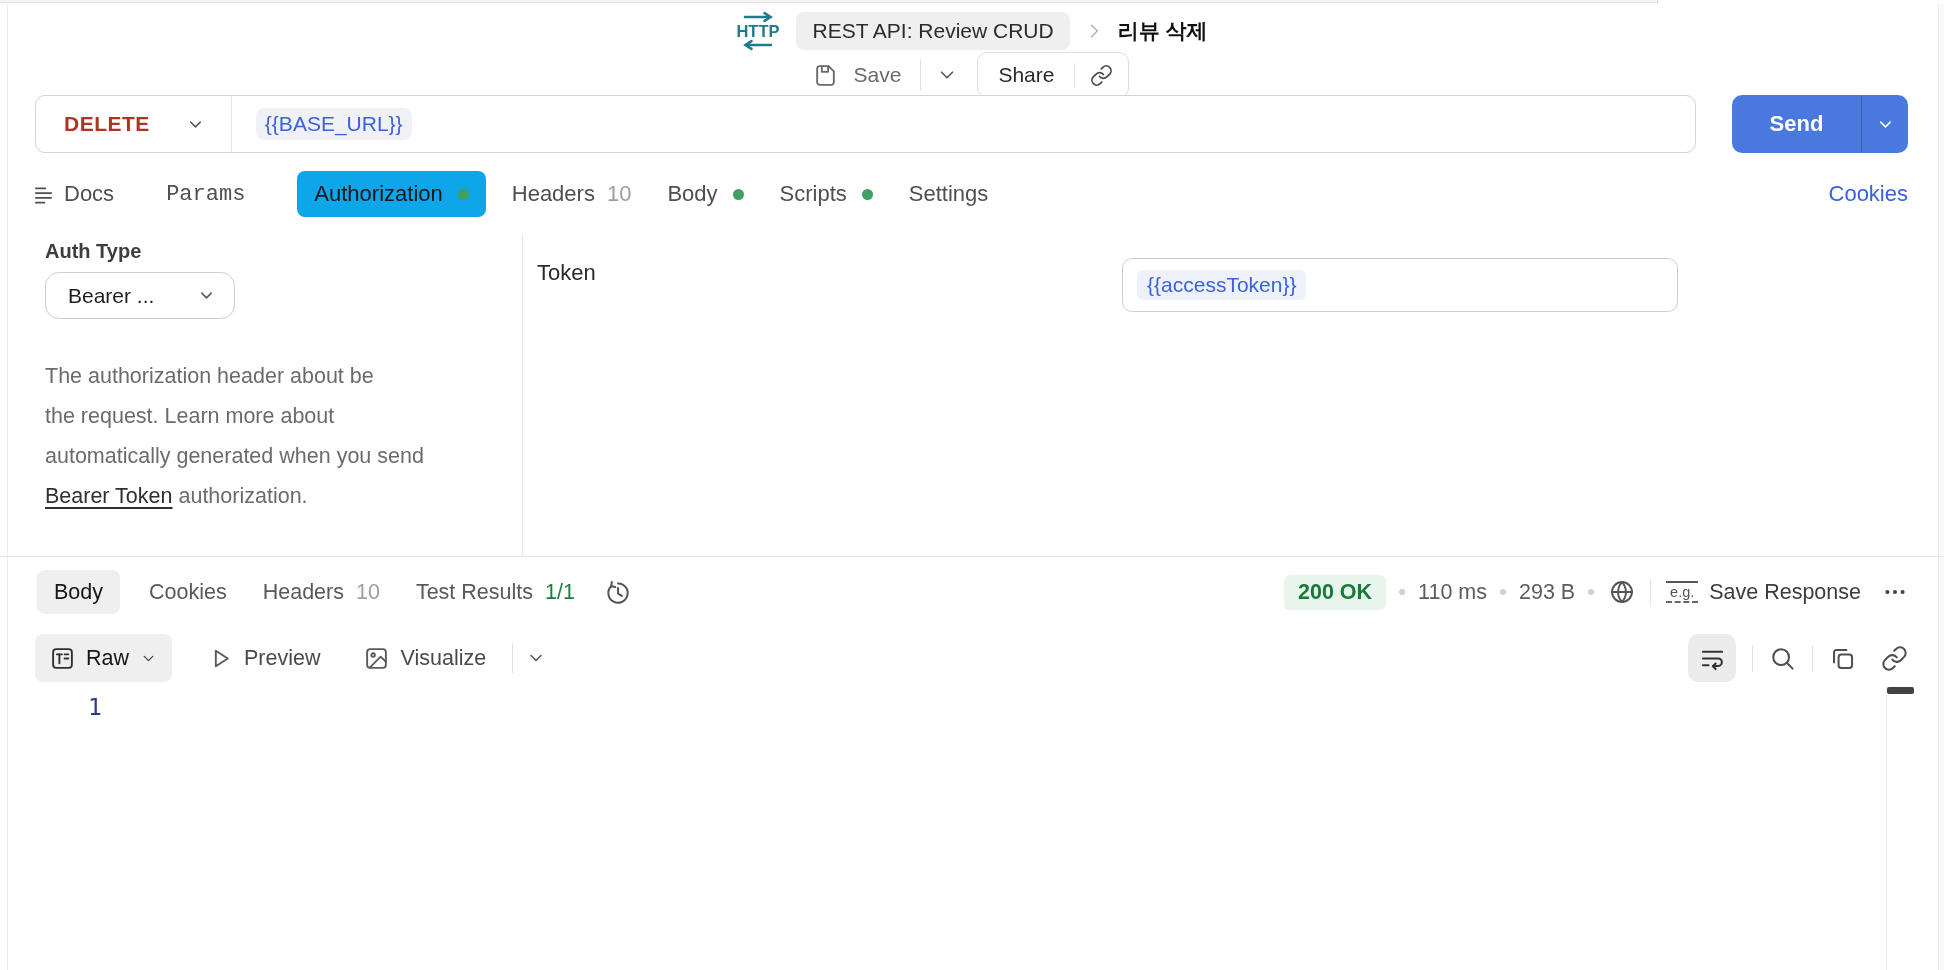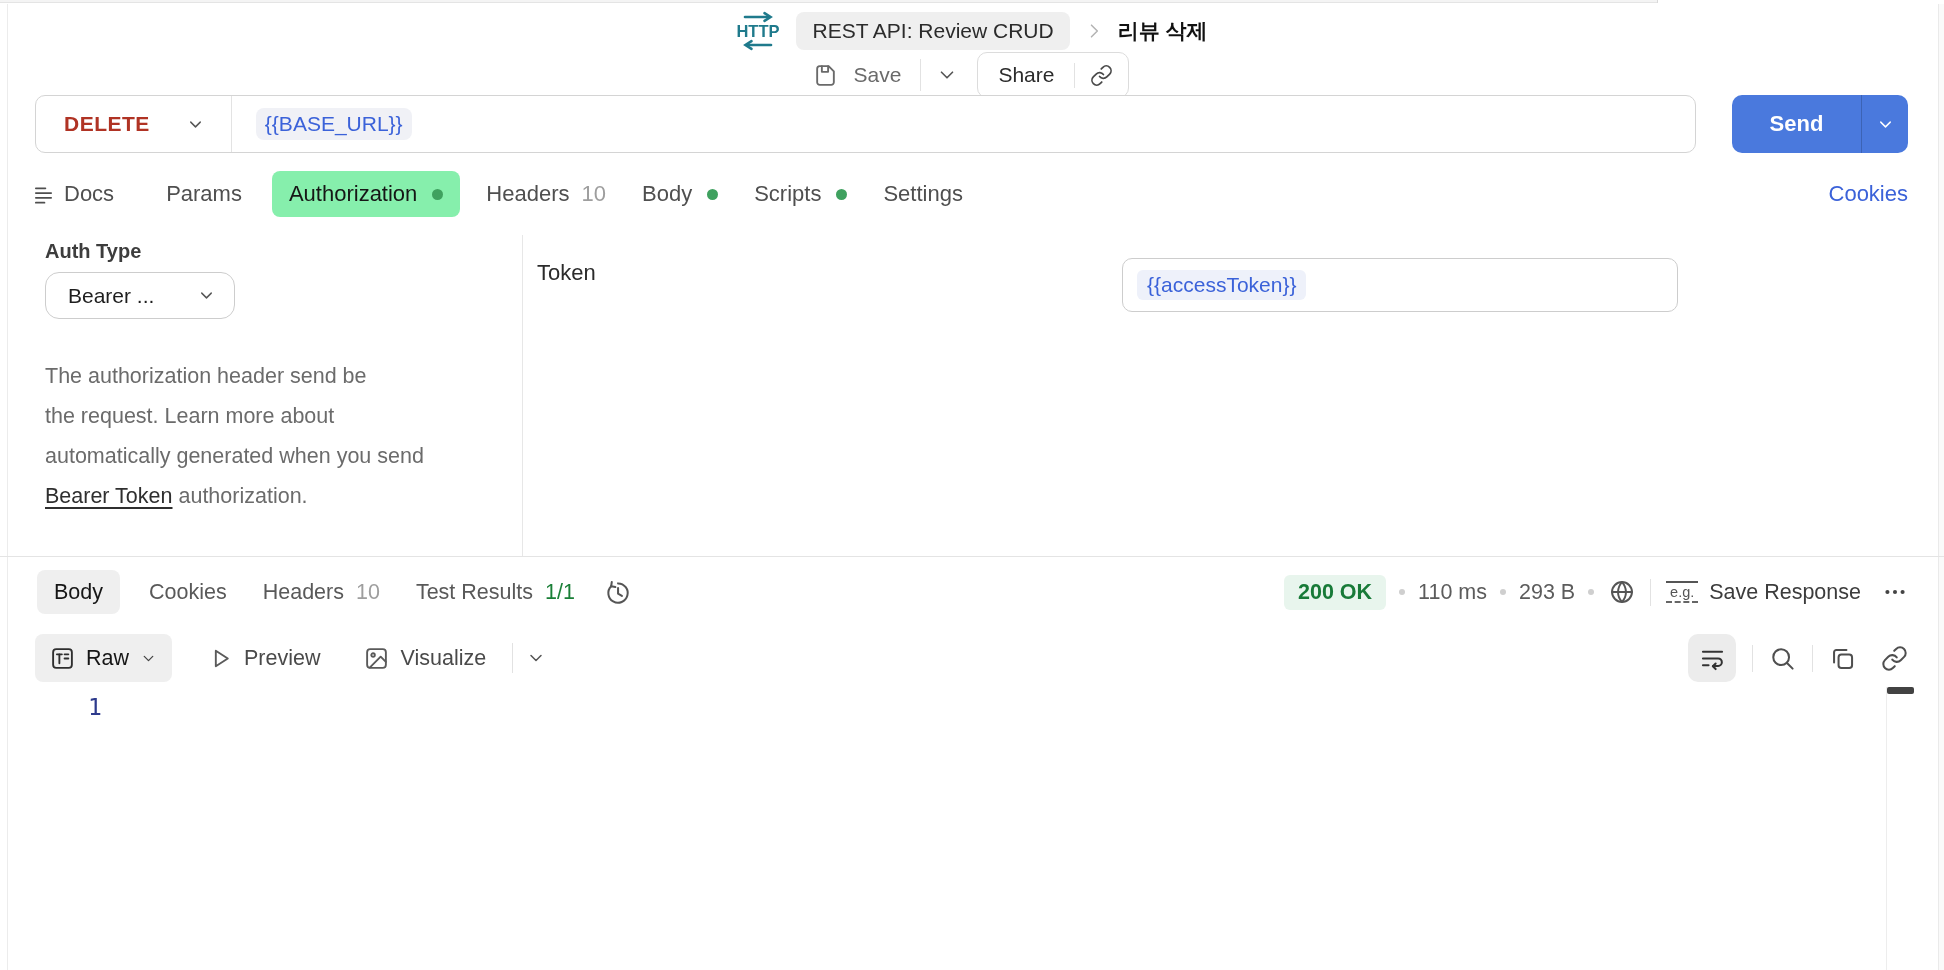--- a/index.html
+++ b/index.html
@@ -45,22 +45,22 @@
   .url-path { margin-left:5px; font-size:21.5px; color:#1c1c1c; white-space:nowrap; overflow:hidden; }
   .send-btn { width:176px; background:#4a79dd; border-radius:10px; display:flex; align-items:stretch; cursor:pointer; }
   .send-label { flex:1; display:flex; align-items:center; justify-content:center; color:#fff; font-size:22px; font-weight:700; }
   .send-btn .vsep { width:1px; background:rgba(0,0,0,.18); margin:0; }
   .send-caret { width:46px; display:flex; align-items:center; justify-content:center; color:#fff; }
 
   
   .tabs-row { position:absolute; left:32px; right:36px; top:170px; height:48px; display:flex; align-items:center; font-size:22px; color:#4f4f4f; }
   .tab { display:flex; align-items:center; cursor:pointer; }
   .tab-docs { gap:9px; margin-right:52px; color:#4f4f4f; }
-  .tab-params { margin-right:30px; }
-  .tab-auth { background:#86efac; border-radius:8px; height:46px; padding:0 17px; gap:15px; color:#161616; margin-right:26px; }
+  .tab-params { margin-right:52px;font-family:Liberation Mono, monospace; }
+  .tab-auth { background:#0ea5e9; border-radius:8px; height:46px; padding:0 17px; gap:15px; color:#161616; margin-right:26px; }
   .tab-headers { gap:12px; margin-right:36px; }
   .tab-body { gap:15px; margin-right:36px; }
   .tab-scripts { gap:15px; margin-right:36px; }
   .count { color:#9e9e9e; }
   .dot { width:11px; height:11px; border-radius:50%; background:#3fa15f; }
   .cookies-link { margin-left:auto; color:#3b62d9; cursor:pointer; }
 
   
   .content { position:absolute; left:0; right:0; top:230px; height:326px; }
   .auth-type-label { position:absolute; left:45px; top:10px; font-size:20px; font-weight:700; color:#3d3d3d; }
@@ -249,21 +249,21 @@
     <div class="auth-type-label">Auth Type</div>
     <div class="auth-type-sel">
       <span class="auth-type-value">Bearer ...</span>
       <span class="caret">
         <svg class="ic" width="19" height="19" viewBox="0 0 24 24" stroke-width="2">
             <polyline points="6 9 12 15 18 9"></polyline>
           </svg>
       </span>
     </div>
     <div class="auth-help">
-      <div>The authorization header send be</div>
+      <div>The authorization header about be</div>
       <div>the request. Learn more about</div>
       <div>automatically generated when you send</div>
       <div><span class="link">Bearer Token</span><span> authorization.</span></div>
     </div>
     <div class="pane-vdiv"></div>
     <div class="token-label">Token</div>
     <div class="token-input">
       <span class="token-pill">{{accessToken}}</span>
     </div>
   </div>

